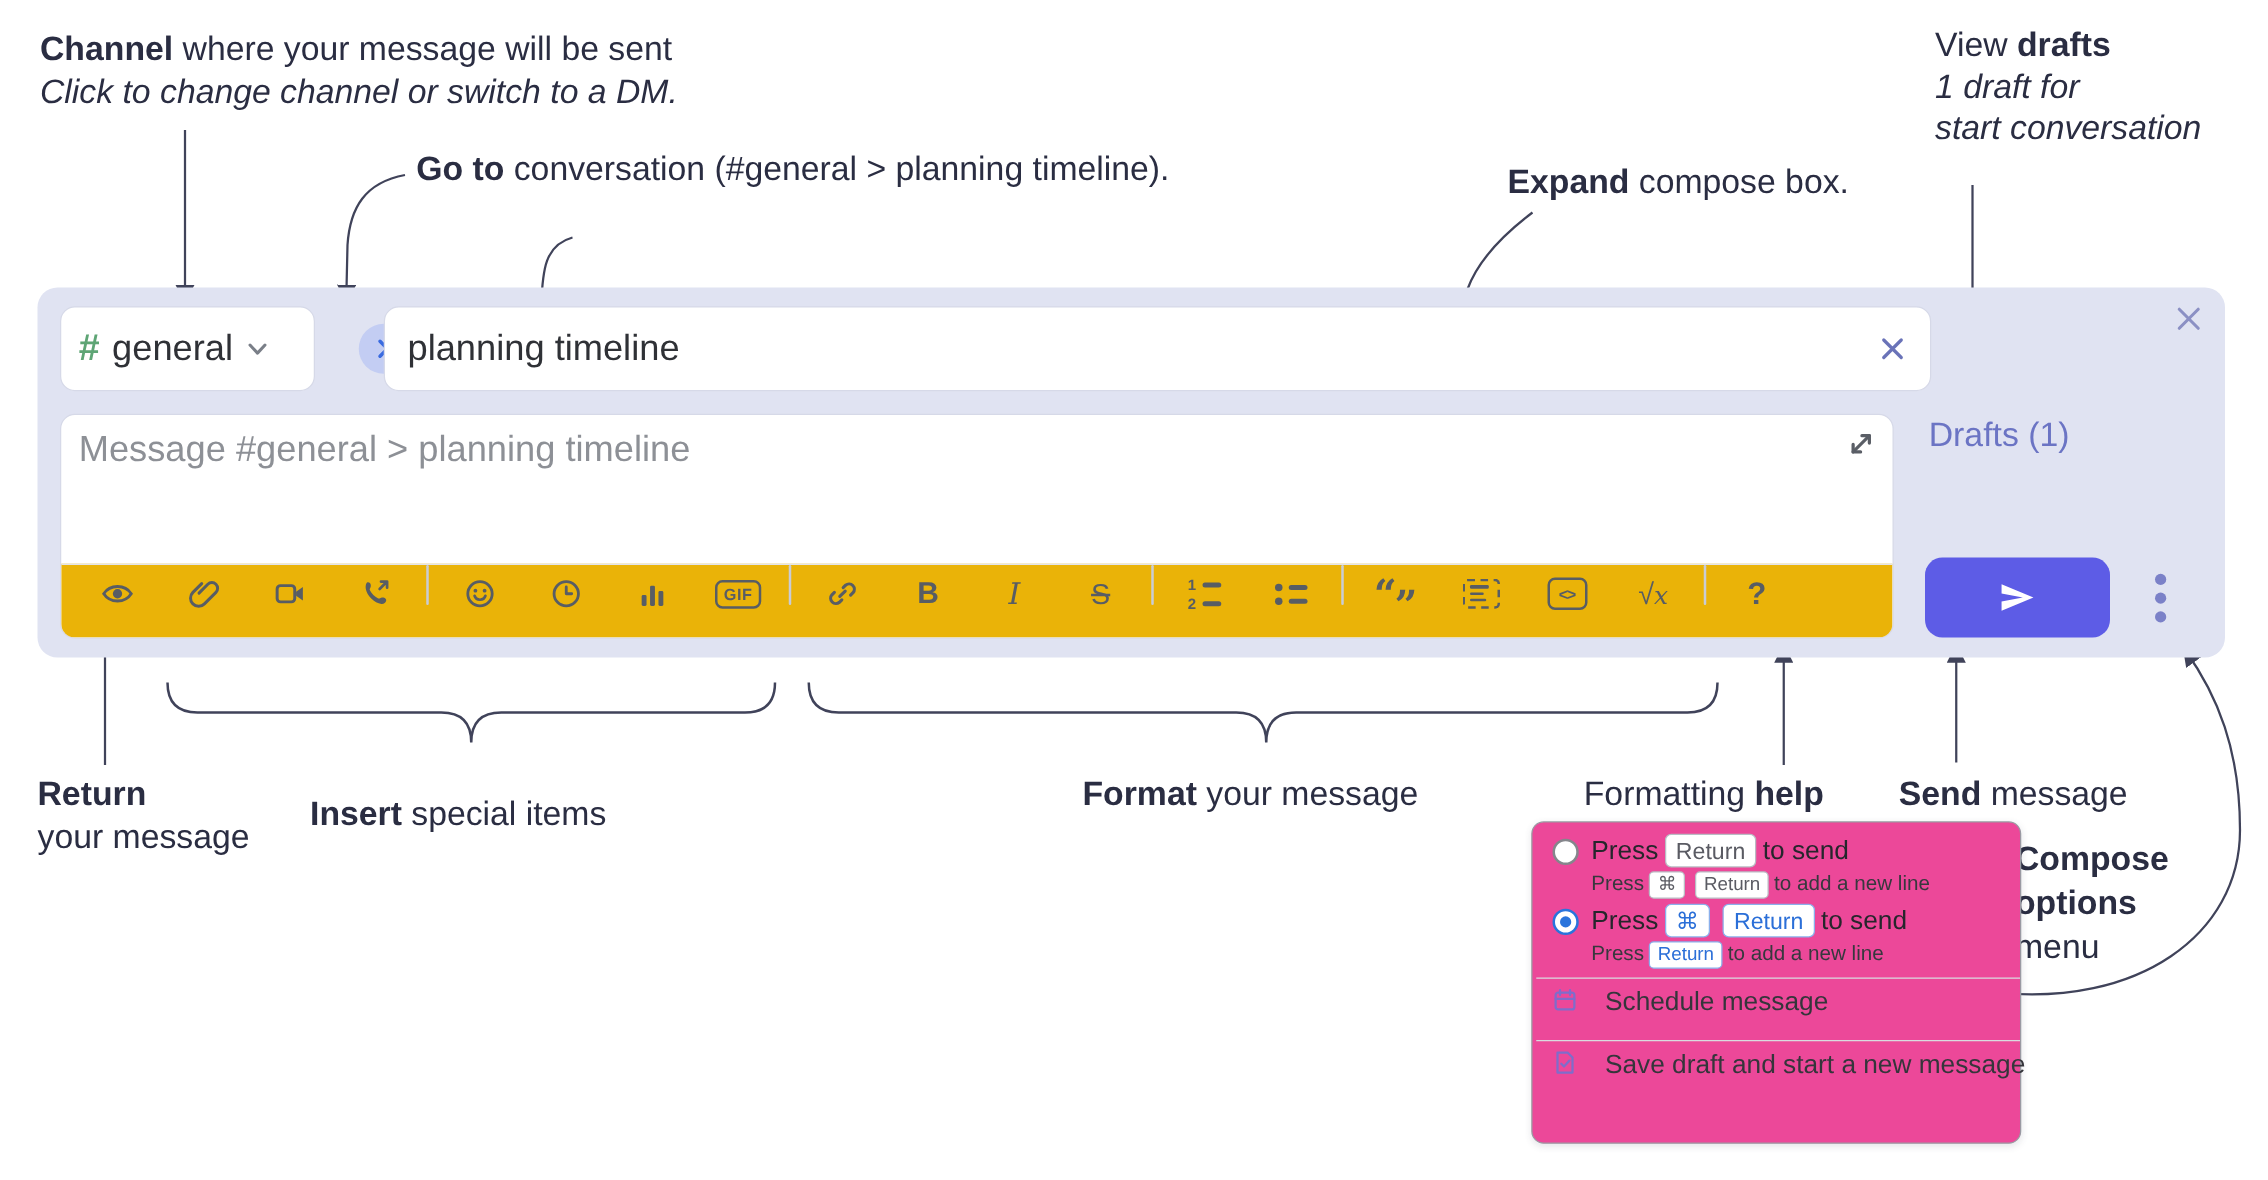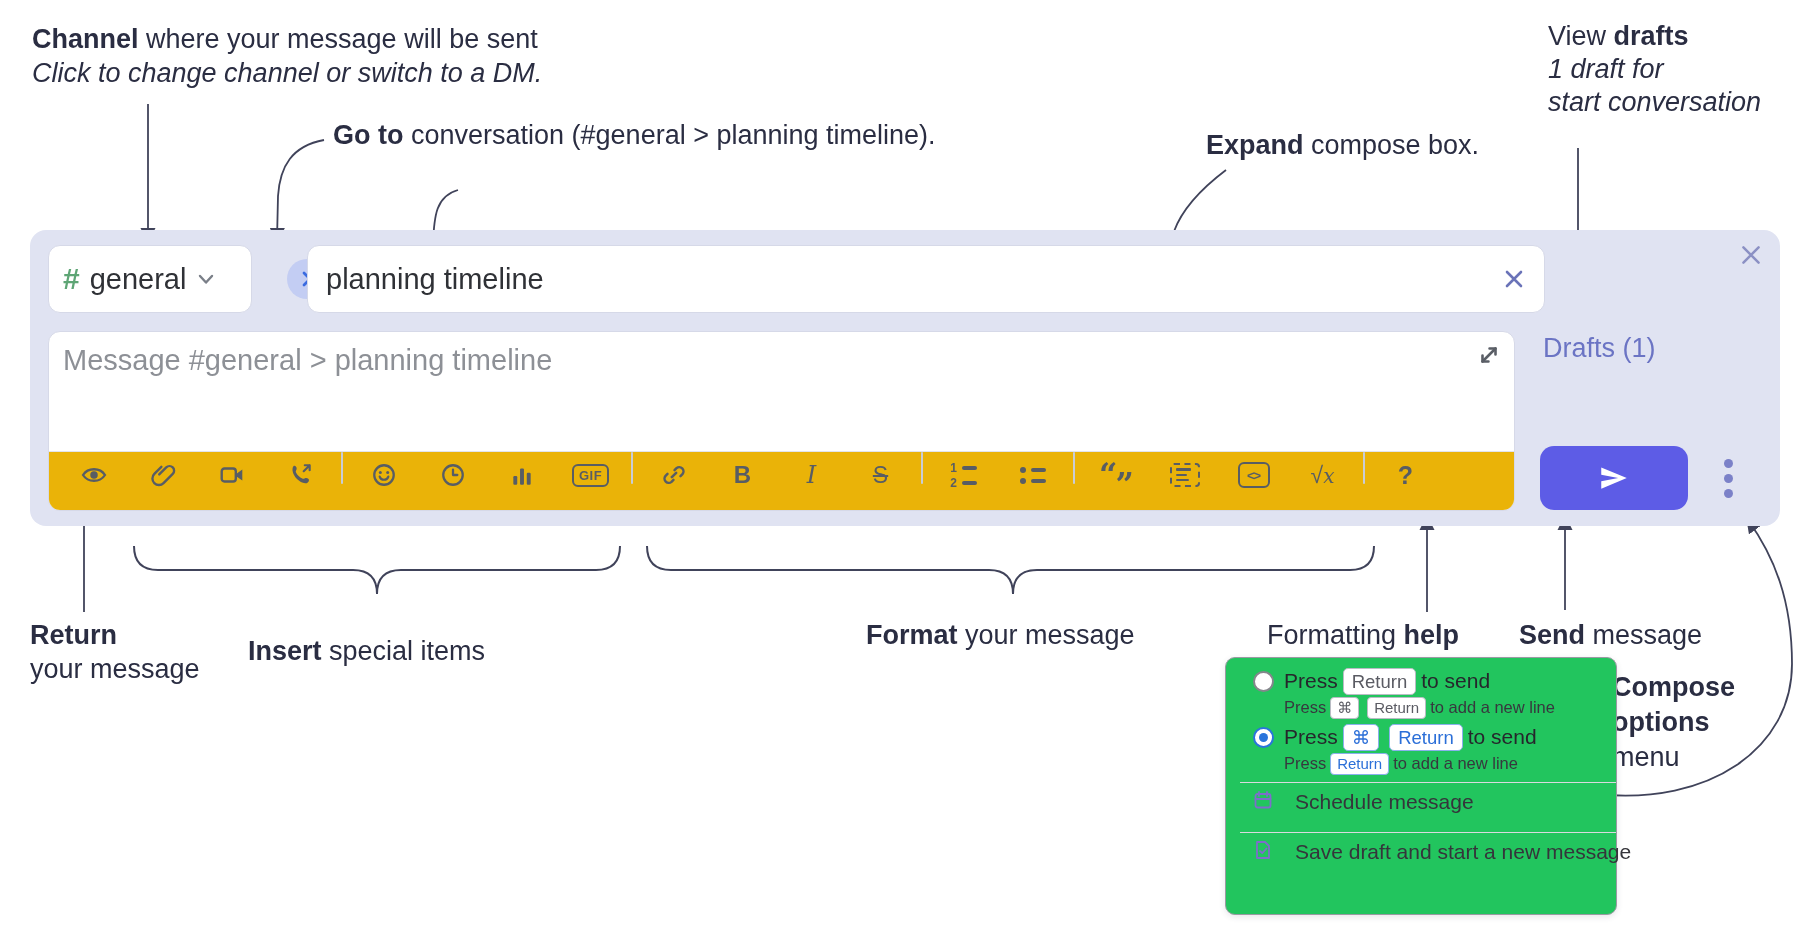--- a/index.html
+++ b/index.html
@@ -51,23 +51,23 @@
   .helpico{font-size:25px;font-weight:600;}
   .drafts{position:absolute;left:1513px;top:103px;font-size:27px;color:#6b74c4;}
   .sendbtn{position:absolute;left:1510px;top:216px;width:148px;height:64px;border-radius:14px;
            background:#5d5ce6;display:flex;align-items:center;justify-content:center;}
   .dotsbtn{position:absolute;left:1678px;top:218px;width:40px;height:60px;display:flex;flex-direction:column;
            align-items:center;justify-content:center;gap:6px;}
   .dotsbtn i{width:9px;height:9px;border-radius:50%;background:#7b81c8;}
   .closex{position:absolute;right:16px;top:12px;width:26px;height:26px;color:#8b90c4;}
   .clearx{width:24px;height:24px;color:#6a73b8;flex:none;}
   
-  .menu{position:absolute;left:1225px;top:657px;width:392px;height:258px;background:#22c55e;
+  .menu{position:absolute;left:1225px;top:657px;width:392px;height:258px;background:#ec4899;
         border:1.5px solid #9a9aa2;border-radius:10px;box-sizing:border-box;
-        box-shadow:0 2px 6px rgba(60,60,80,.12);padding:9px 13px 8px 27px;}
+        box-shadow:0 2px 6px rgba(60,60,80,.12);padding:9px 13px 8px 16px;}
   .opt{display:flex;align-items:flex-start;gap:10px;margin-bottom:4px;}
   .radio{width:17px;height:17px;border:2px solid #85868c;border-radius:50%;margin-top:4px;flex:none;
          display:flex;align-items:center;justify-content:center;background:#fff;}
   .radio.sel{border-color:#2a74dc;}
   .radio.sel i{width:9px;height:9px;border-radius:50%;background:#2a74dc;}
   .optline{font-size:21px;color:#26262c;line-height:28px;white-space:nowrap;}
   .optsub{font-size:16.5px;color:#37383e;line-height:24px;white-space:nowrap;}
   .key{display:inline-block;border:1.5px solid #b9bcc4;border-radius:5px;padding:0 8px;margin:0 5px;
        color:#5a5b63;background:#fff;line-height:25px;font-size:18.5px;}
   .key.sm{padding:0 6px;line-height:20px;font-size:15px;border-radius:4px;margin:0 4px;}

